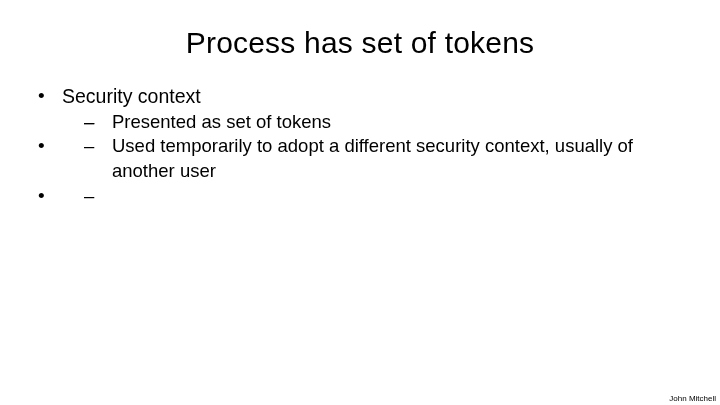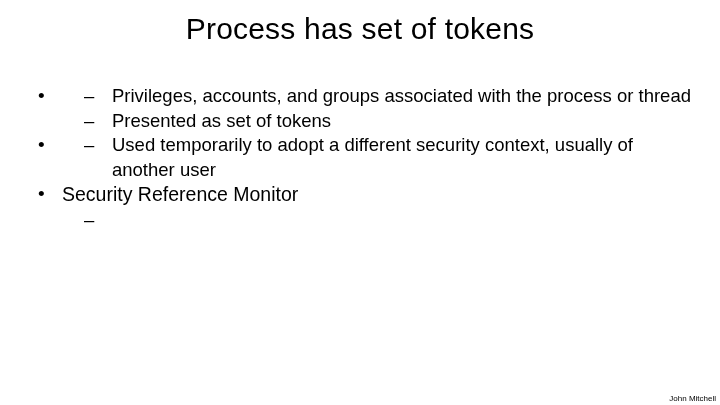--- a/index.html
+++ b/index.html
@@ -19,21 +19,21 @@
     width: 720px;
     height: 405px;
     box-sizing: border-box;
   }
   .slide-title {
     text-align: center;
     font-size: 30px;
     font-weight: normal;
     line-height: 1.1;
     margin: 0;
-    padding-top: 12px;
+    padding-top: 26px;
     letter-spacing: 0.2px;
     color: #000000;
   }
   .body-list {
     margin: 0;
     padding: 0;
     list-style: none;
     position: absolute;
     top: 84px;
     left: 28px;
@@ -86,45 +86,44 @@
 <body>
 
 <div class="slide">
 
   <h1 class="slide-title">Process has set of tokens</h1>
 
   <ul class="body-list">
 
     <li class="lvl1">
       <span class="bullet">•</span>
+      <span>Security context</span>
       <ul class="sub-list">
         <li class="lvl2">
           <span class="dash">–</span>
-          <span>Privileges, accounts, and groups associated with the process or thread</span>
         </li>
         <li class="lvl2">
           <span class="dash">–</span>
           <span>Presented as set of tokens</span>
         </li>
       </ul>
     </li>
 
     <li class="lvl1">
       <span class="bullet">•</span>
       <ul class="sub-list">
         <li class="lvl2">
           <span class="dash">–</span>
           <span>Used temporarily to adopt a different security context, usually of another user</span>
         </li>
       </ul>
     </li>
 
     <li class="lvl1">
       <span class="bullet">•</span>
-      <span>Security Reference Monitor</span>
       <ul class="sub-list">
         <li class="lvl2">
           <span class="dash">–</span>
         </li>
       </ul>
     </li>
 
   </ul>
 
   <div class="footer">John Mitchell</div>

